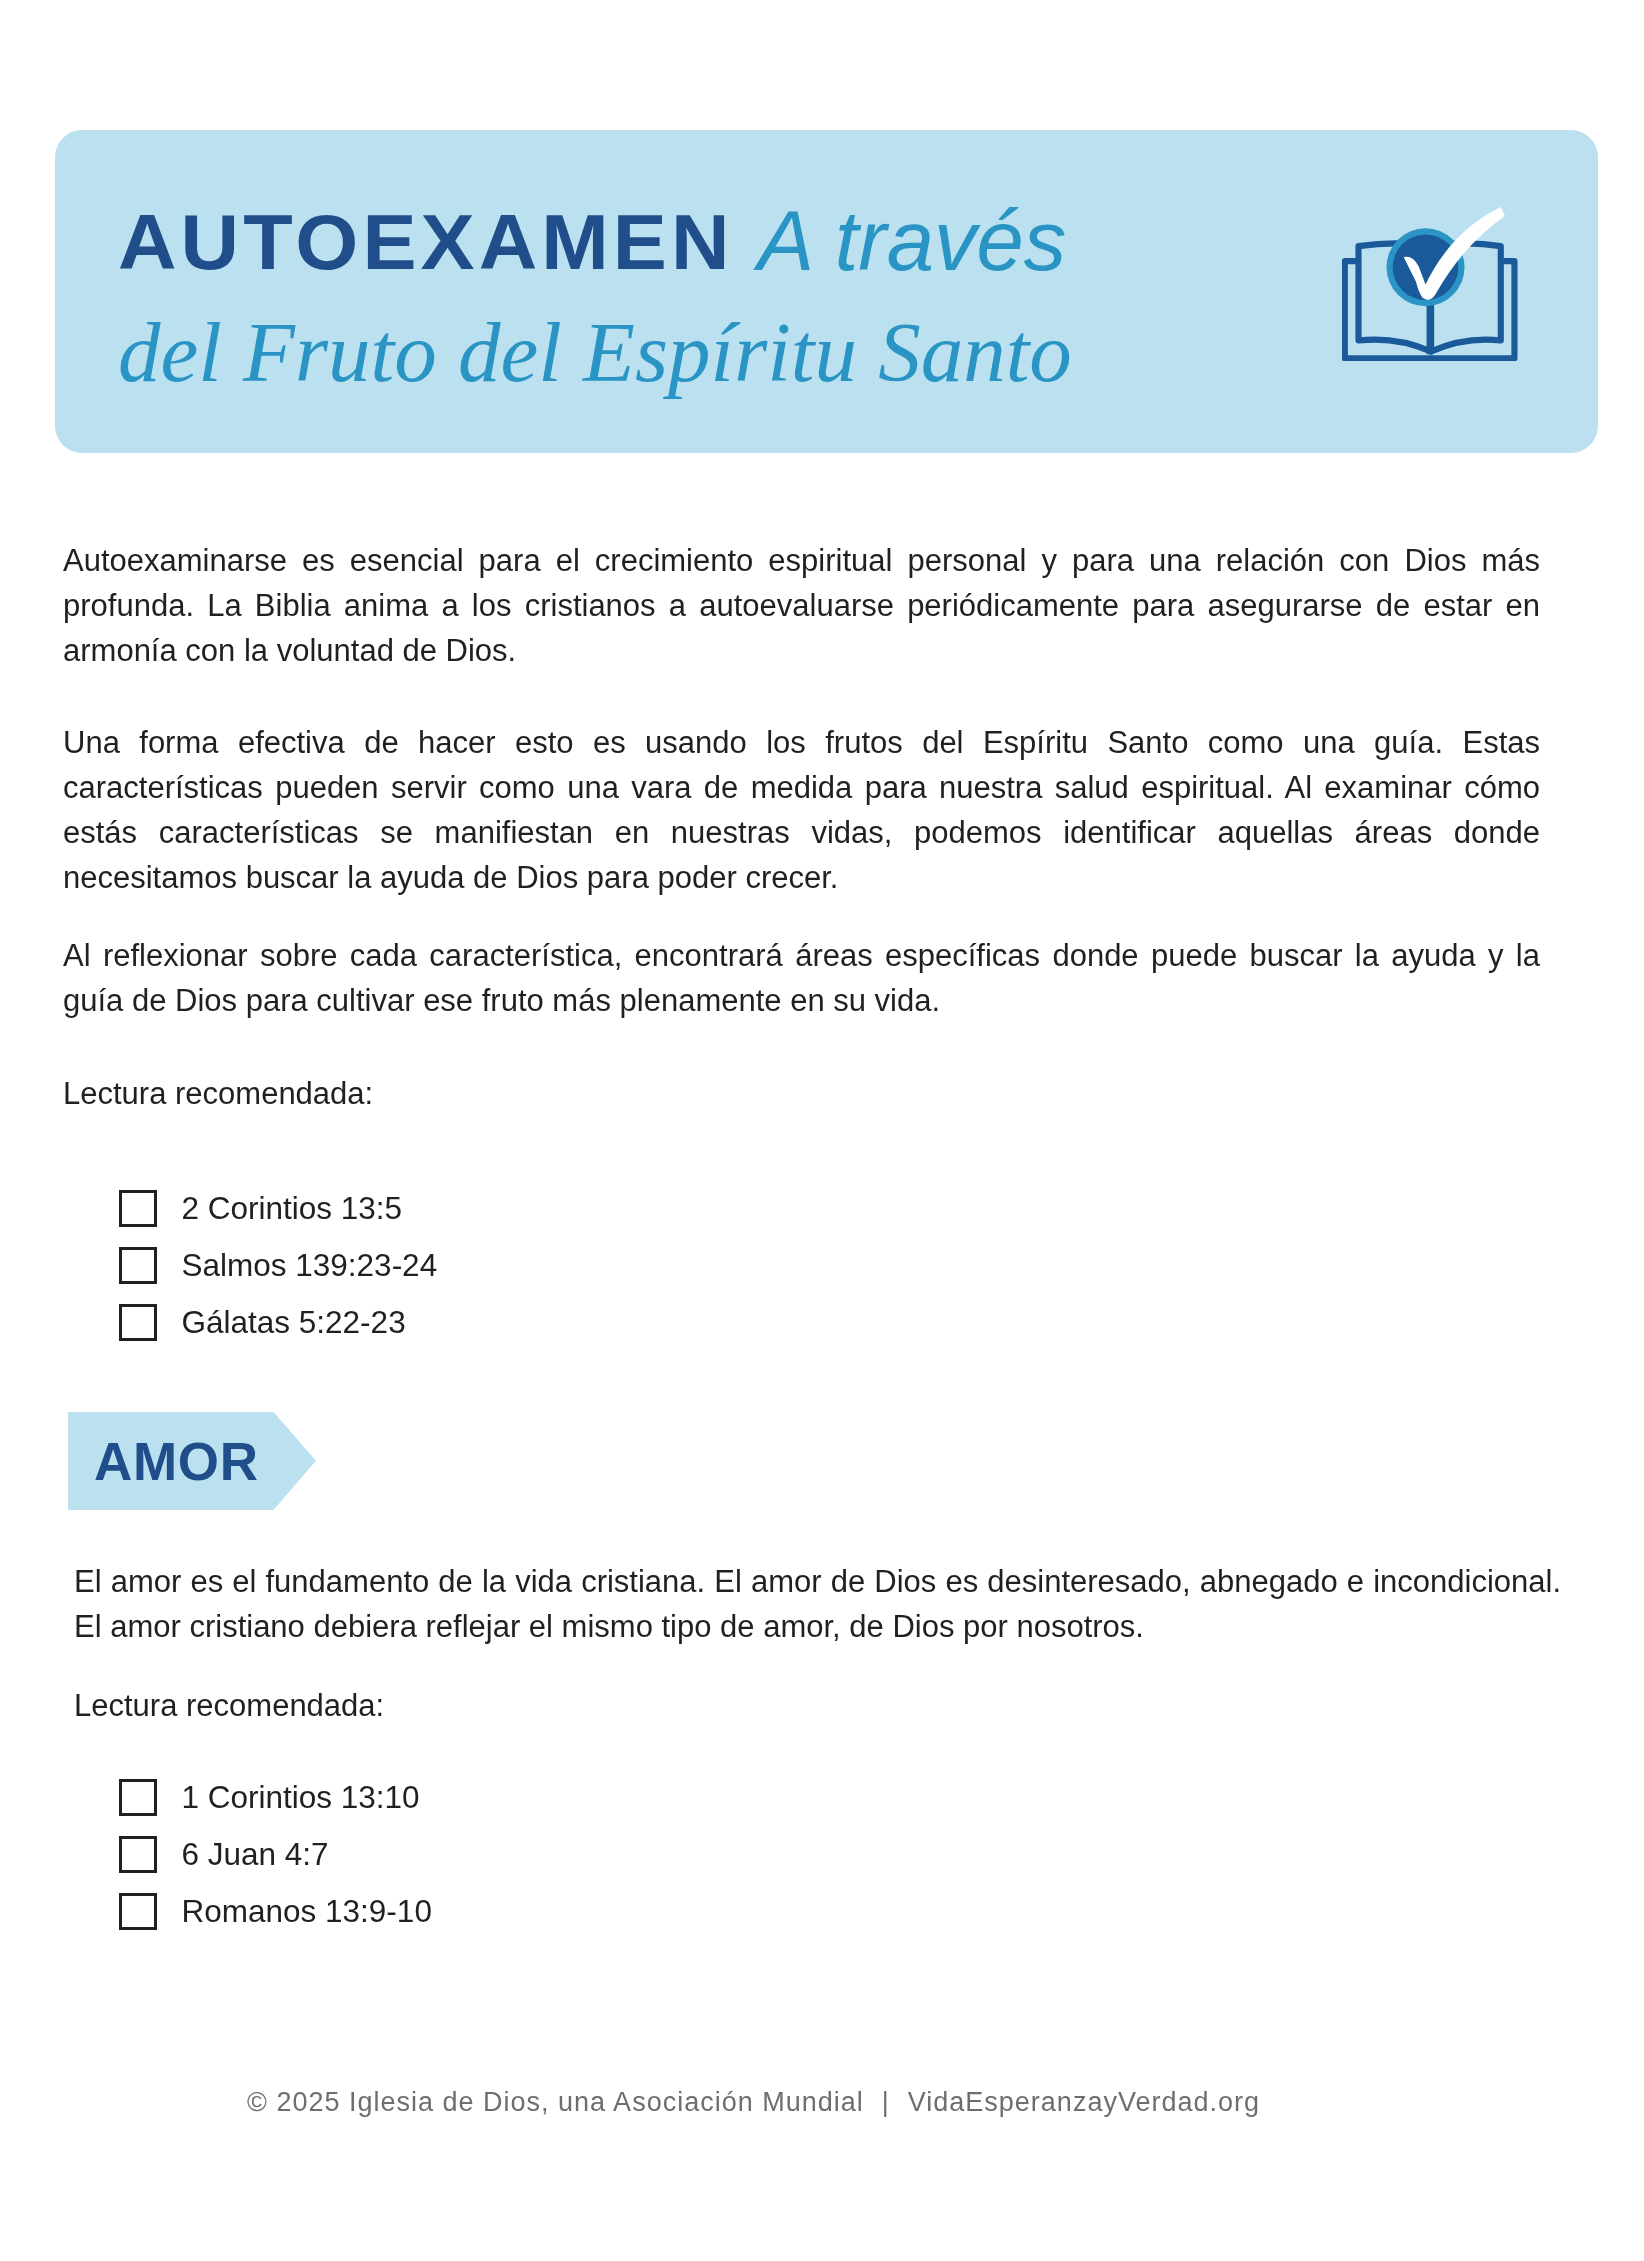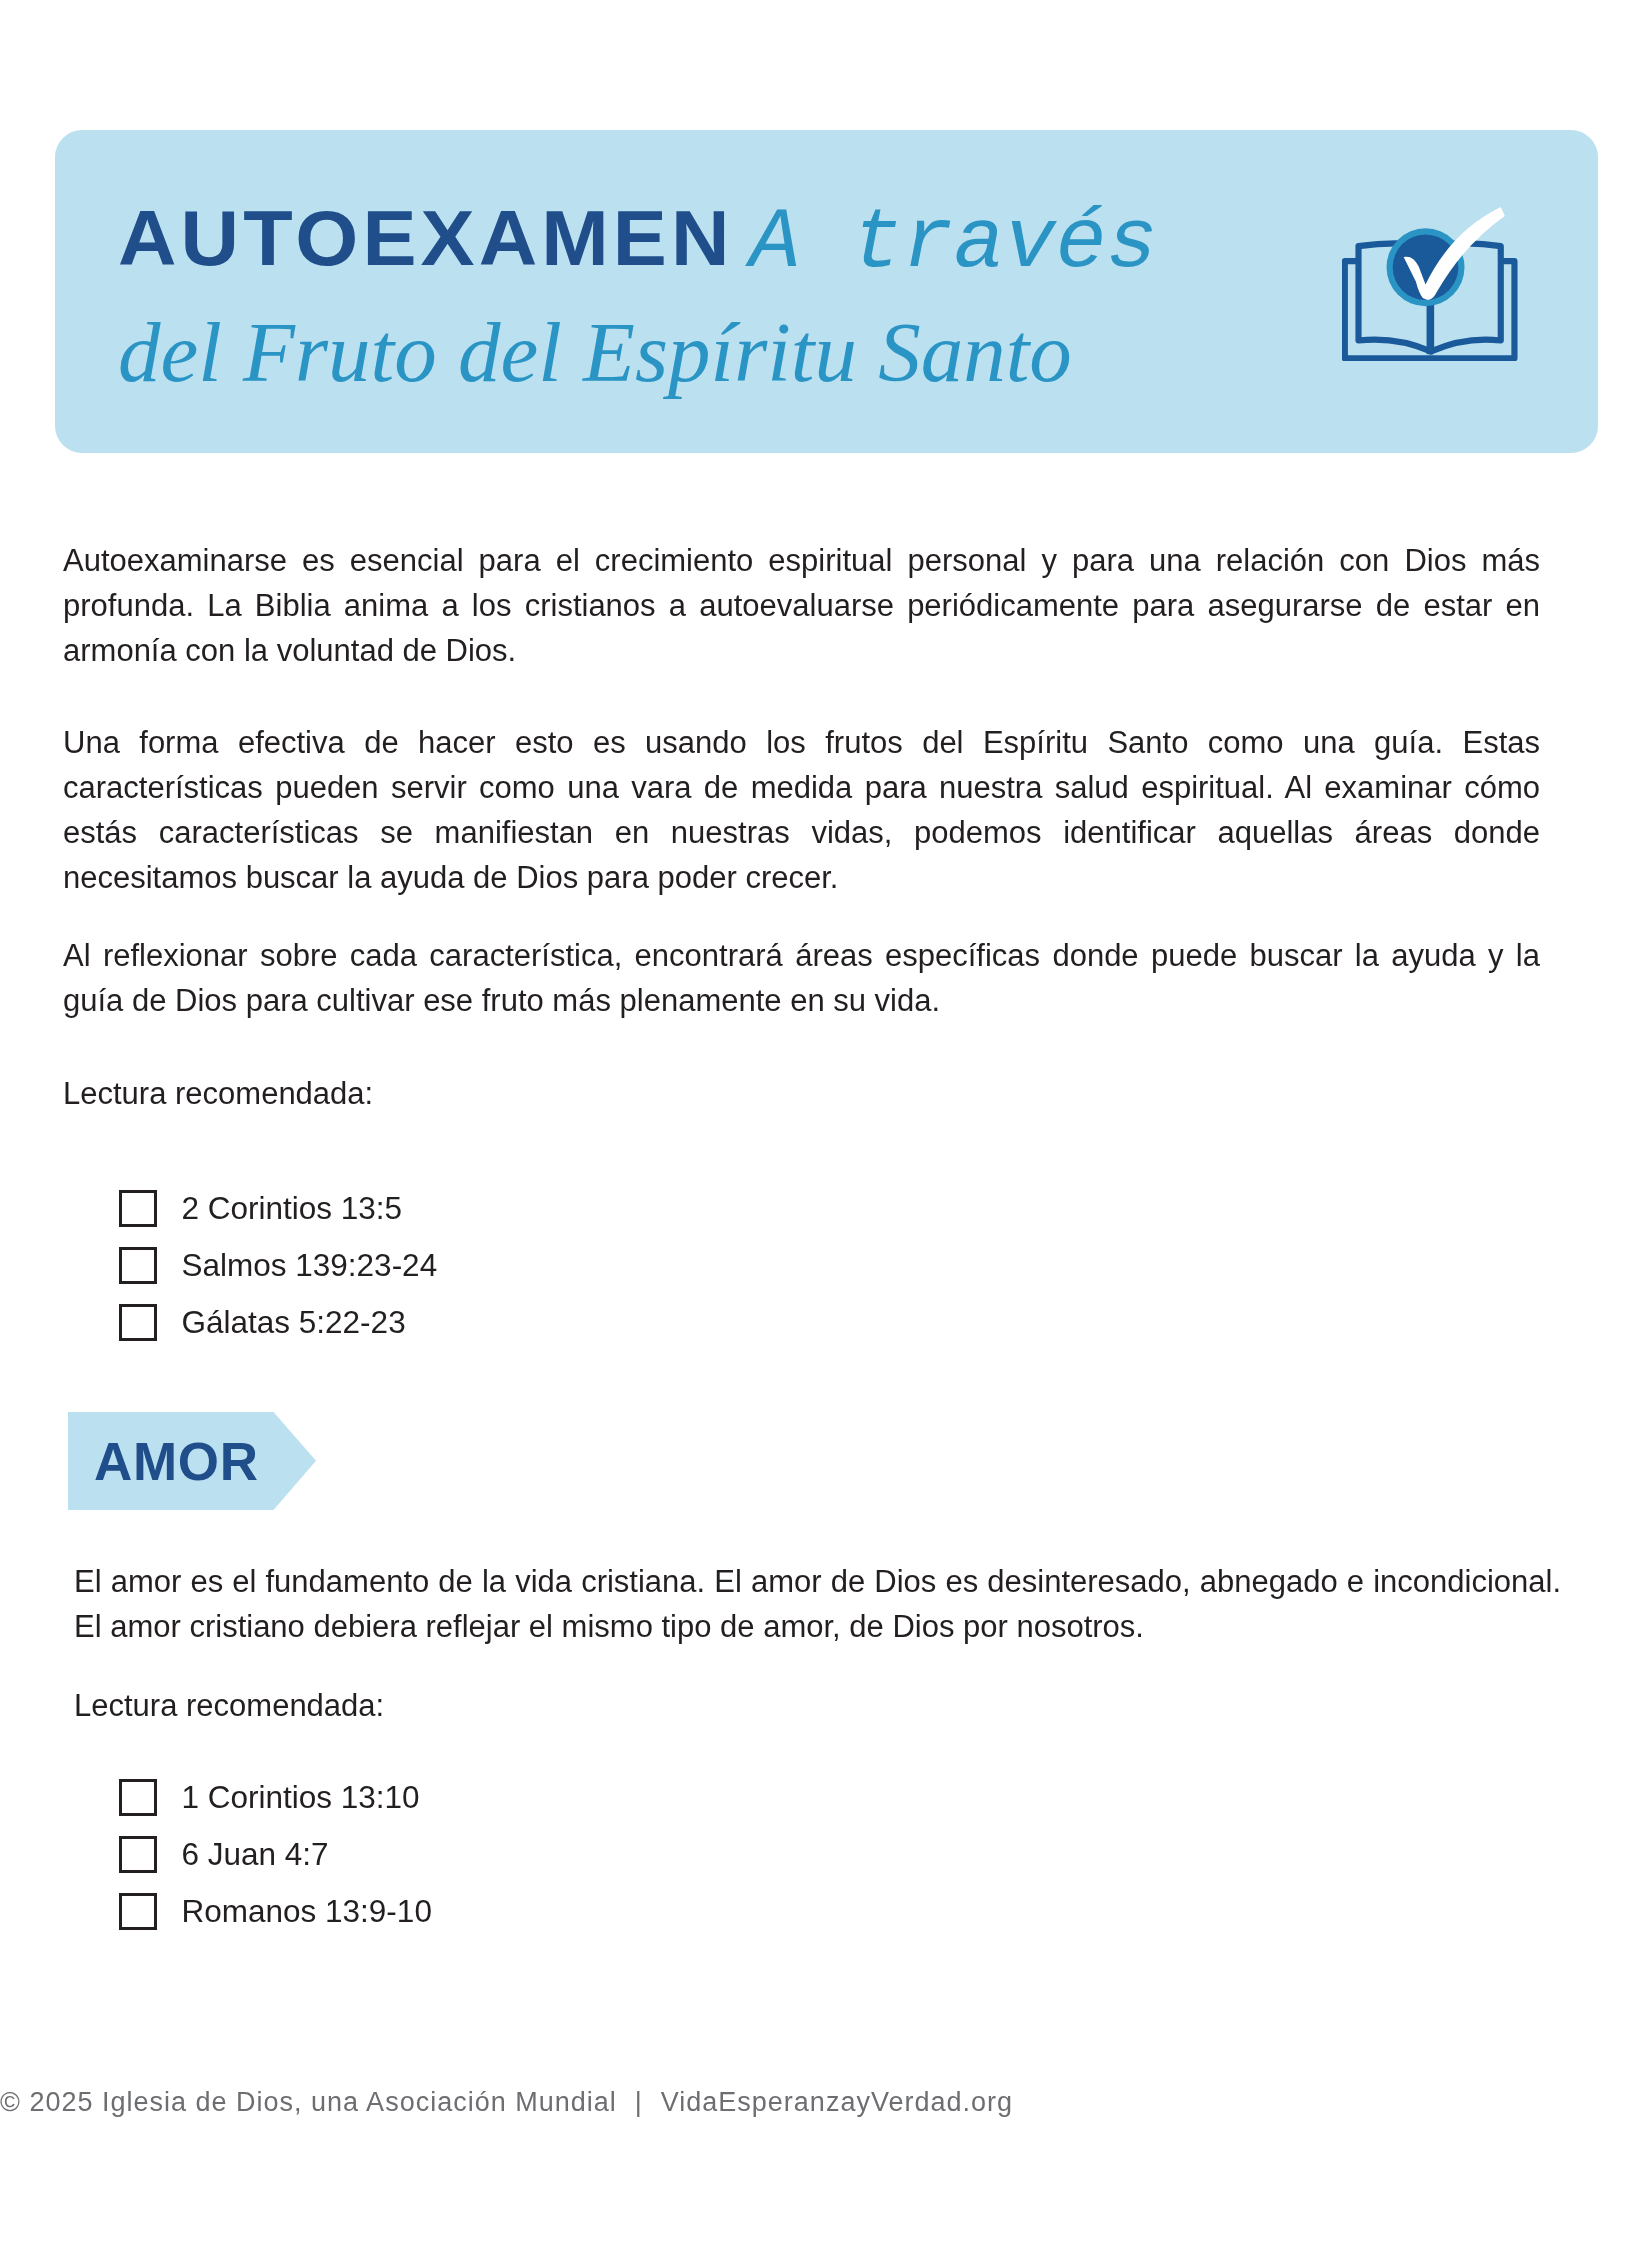--- a/index.html
+++ b/index.html
@@ -15,22 +15,22 @@
   .title-line1 {
     position: absolute; left: 118px; top: 192px; height: 89px;
     white-space: nowrap;
   }
   .title-bold {
     font-family: "Liberation Sans", sans-serif; font-weight: bold;
     font-size: 81px; color: #1f4e8a; letter-spacing: 4.1px;
     display: inline-block; transform: scaleY(0.96);
   }
   .title-italic {
-    font-family: Liberation Mono, monospace; font-style: italic;
-    font-size: 85px; color: #2a95c4; margin-left: 16px;
+    font-family: Liberation Sans, sans-serif; font-style: italic;
+    font-size: 85px; color: #2a95c4; margin-left: 24px;
   }
   .title-line2 {
     position: absolute; left: 118px; top: 303px; white-space: nowrap;
     font-family: "Liberation Serif", "DejaVu Serif", serif; font-style: italic;
     font-size: 85px; color: #2a95c4;
   }
   .book-icon { position: absolute; left: 1342px; top: 190px; width: 178px; height: 171px; }
 
   .para {
     position: absolute; left: 63px; width: 1477px;
@@ -50,21 +50,21 @@
 
   .section-tag {
     position: absolute; left: 68px; top: 1396px; width: 248px; height: 103px; margin-top: 16px;
   }
   .section-tag svg { position: absolute; left: 0; top: 0; }
   .section-tag .tag-label {
     position: absolute; left: 26px; top: 19px; font-weight: bold;
     font-size: 53px; color: #1f4e8a; letter-spacing: 0.7px;
   }
   .footer {
-    position: absolute; left: 0; top: 2087px; width: 1507px; 
+    position: absolute; left: 0; top: 2087px; width: 1507px; text-align: center;
     font-size: 27px; color: #6d6e71; letter-spacing: 1px;
   }
   .footer .sep { margin: 0 18px; }
 </style>
 </head>
 <body>
 
 <div class="header-box"></div>
 <div class="title-line1">
   <span class="title-bold">AUTOEXAMEN</span><span class="title-italic">A través</span>

